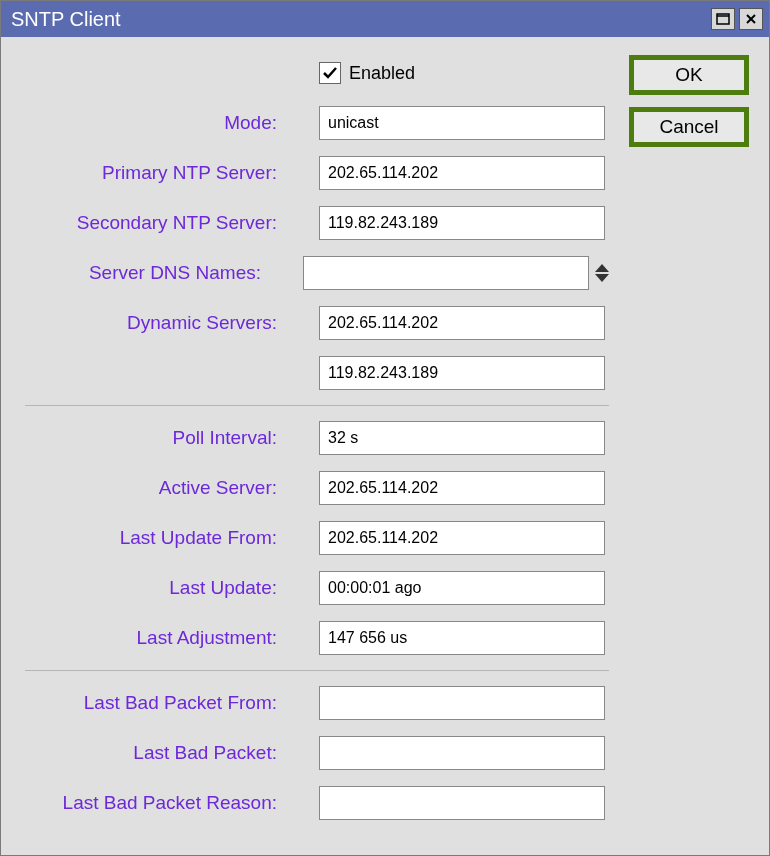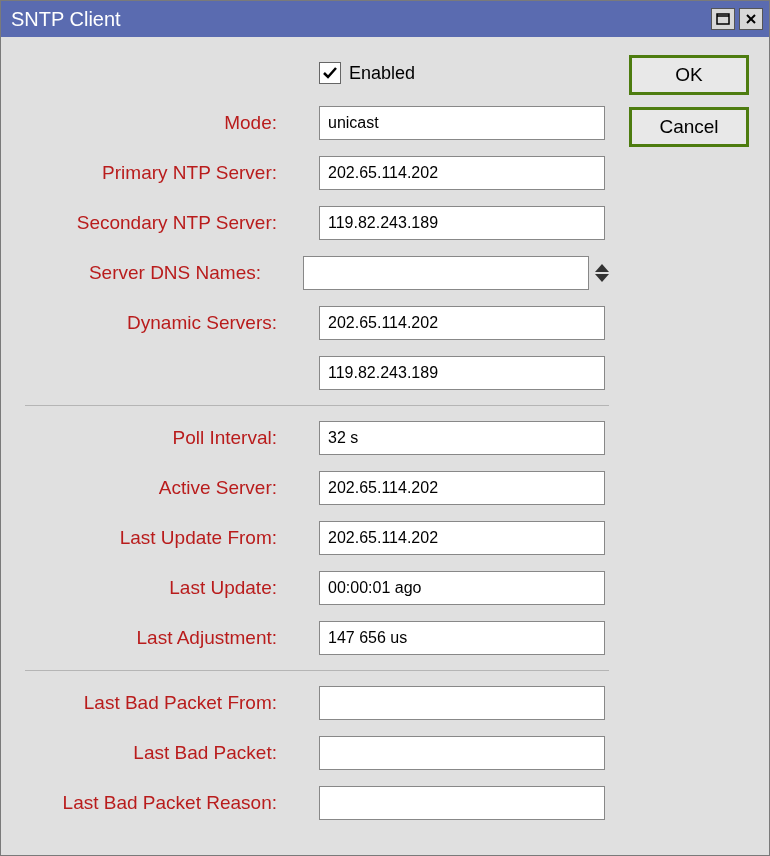--- a/index.html
+++ b/index.html
@@ -60,21 +60,21 @@
     display: flex;
     align-items: center;
     margin-bottom: 14px;
     min-height: 36px;
   }
   .row .lbl {
     width: 262px;
     text-align: right;
     padding-right: 10px;
     font-size: 19px;
-    color: #b91c1c;
+    color: #6d28d9;
   }
   .row .val {
     flex: 1;
     display: flex;
     align-items: center;
     padding-left: 32px;
   }
   .field {
     width: 286px;
     height: 34px;
@@ -125,21 +125,21 @@
     position: absolute;
     right: 20px;
     top: 18px;
     width: 120px;
     display: flex;
     flex-direction: column;
     gap: 12px;
   }
   .btn {
     height: 40px;
-    border: 3px solid #4d7c0f;
+    border: 5px solid #4d7c0f;
     background: #e8e8e8;
     font-size: 19px;
     display: flex;
     align-items: center;
     justify-content: center;
     cursor: default;
   }
   .btn.focused {
     outline: 1px dotted #000;
     outline-offset: -5px;

